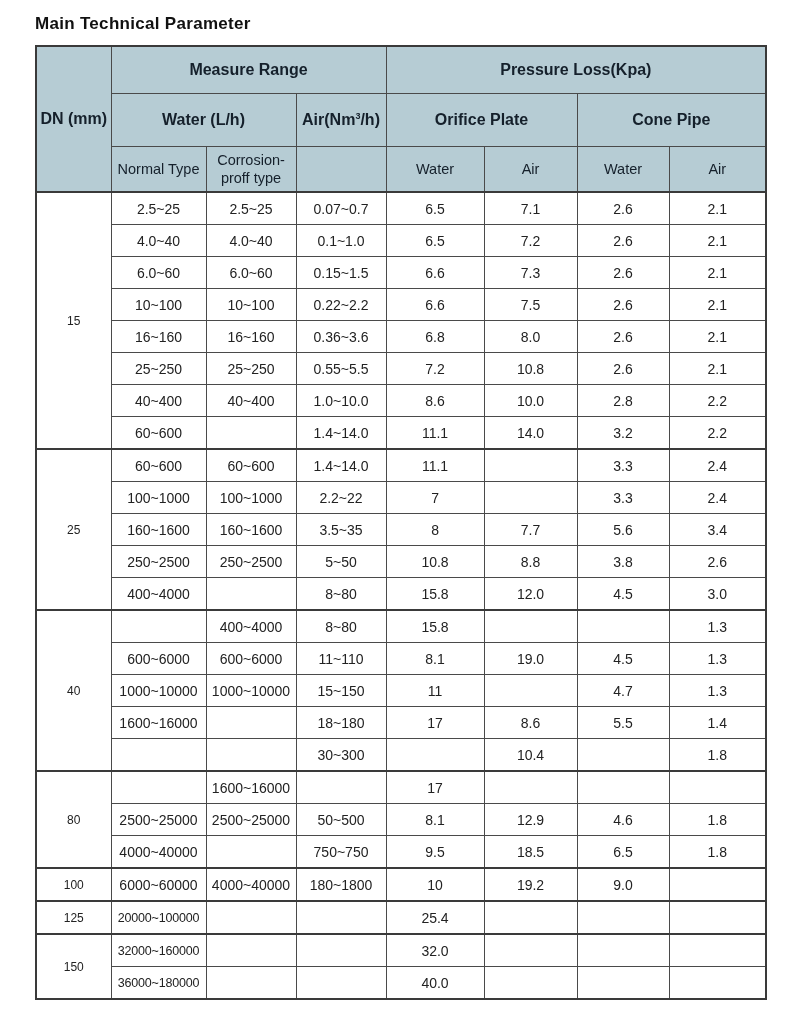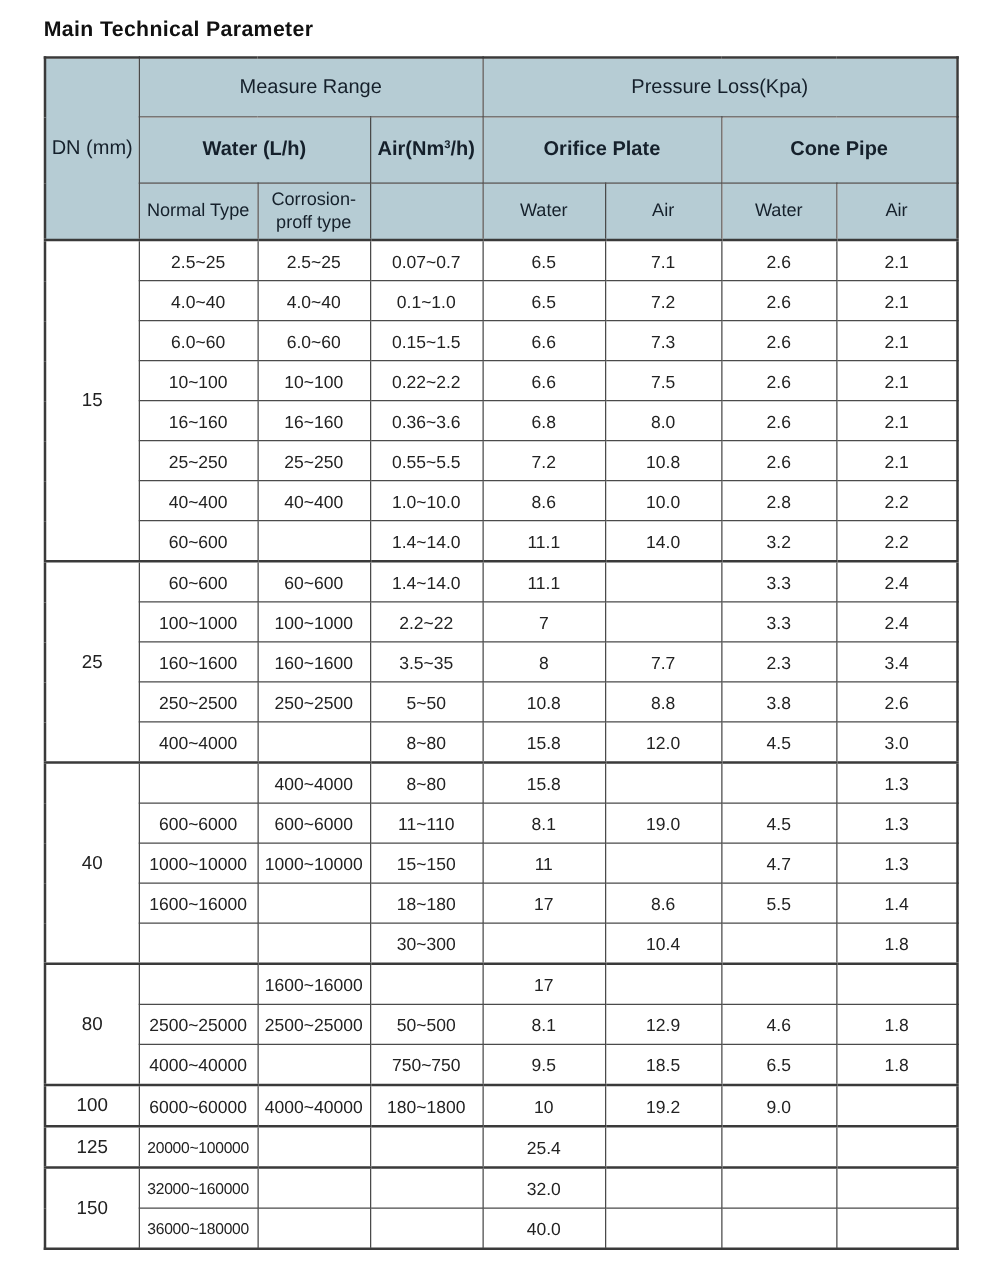--- a/index.html
+++ b/index.html
@@ -36,39 +36,39 @@
   }
   table.params th, table.params td {
     border: 1px solid #4a4a4a;
     text-align: center;
     vertical-align: middle;
     padding: 0 2px;
     overflow: hidden;
     white-space: nowrap;
   }
   thead th { background: #b6ccd4; color: #15202b; }
-  tr.hr1 th { height: 46px; font-size: 16px; font-weight: normal; text-align: center; }
+  tr.hr1 th { height: 46px; font-size: 16px; font-weight: bold; text-align: center; }
   tr.hr2 th { height: 52px; font-size: 16px; font-weight: bold; }
   tr.hr3 th { height: 44px; font-size: 14.5px; font-weight: normal; white-space: normal; line-height: 1.25; }
   th.dn-head {
     font-size: 16px;
     font-weight: bold;
     white-space: pre-line;
     line-height: 1.3;
     margin-left: 28px;
   }
   th.air-head sup { font-size: 9px; }
   tbody td {
     height: 31px;
     font-size: 14px;
     color: #222222;
     background: #ffffff;
   }
   tbody td.long { font-size: 12.5px; letter-spacing: -0.2px; }
-  tbody td.dn-cell { font-size: 15px; margin-top: 40px; }
+  tbody td.dn-cell { font-size: 12px; margin-top: 40px; }
   tbody tr.group-start td { border-top: 2px solid #3a3a3a; }
 </style>
 </head>
 <body>
 
 <div class="page">
   <div class="title">Main Technical Parameter</div>
 
   <table class="params">
     <colgroup>
@@ -196,21 +196,21 @@
           <td></td>
           <td>3.3</td>
           <td>2.4</td>
         </tr>
         <tr>
           <td>160~1600</td>
           <td>160~1600</td>
           <td>3.5~35</td>
           <td>8</td>
           <td>7.7</td>
-          <td>2.3</td>
+          <td>5.6</td>
           <td>3.4</td>
         </tr>
         <tr>
           <td>250~2500</td>
           <td>250~2500</td>
           <td>5~50</td>
           <td>10.8</td>
           <td>8.8</td>
           <td>3.8</td>
           <td>2.6</td>

